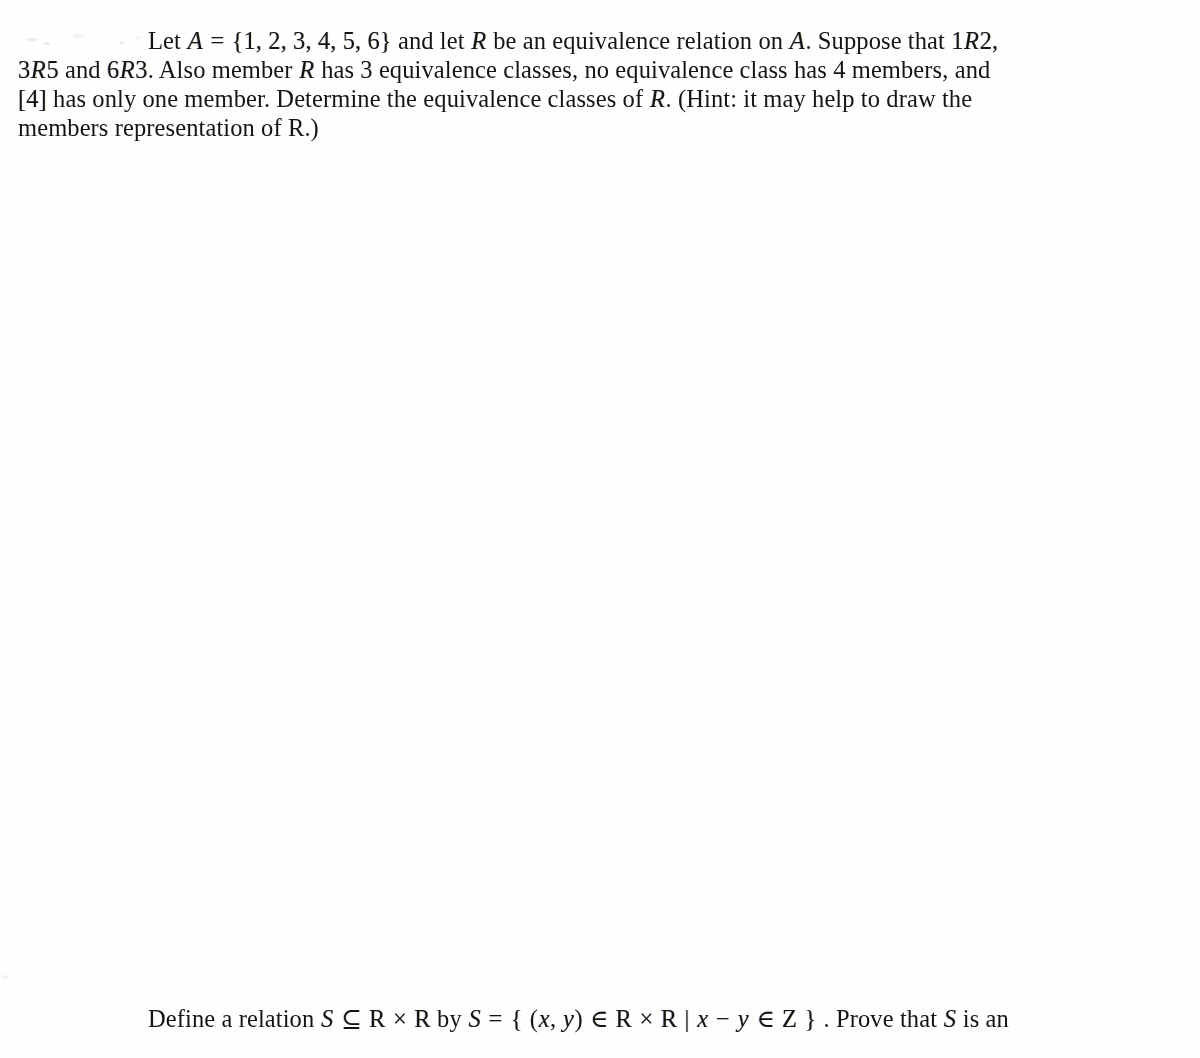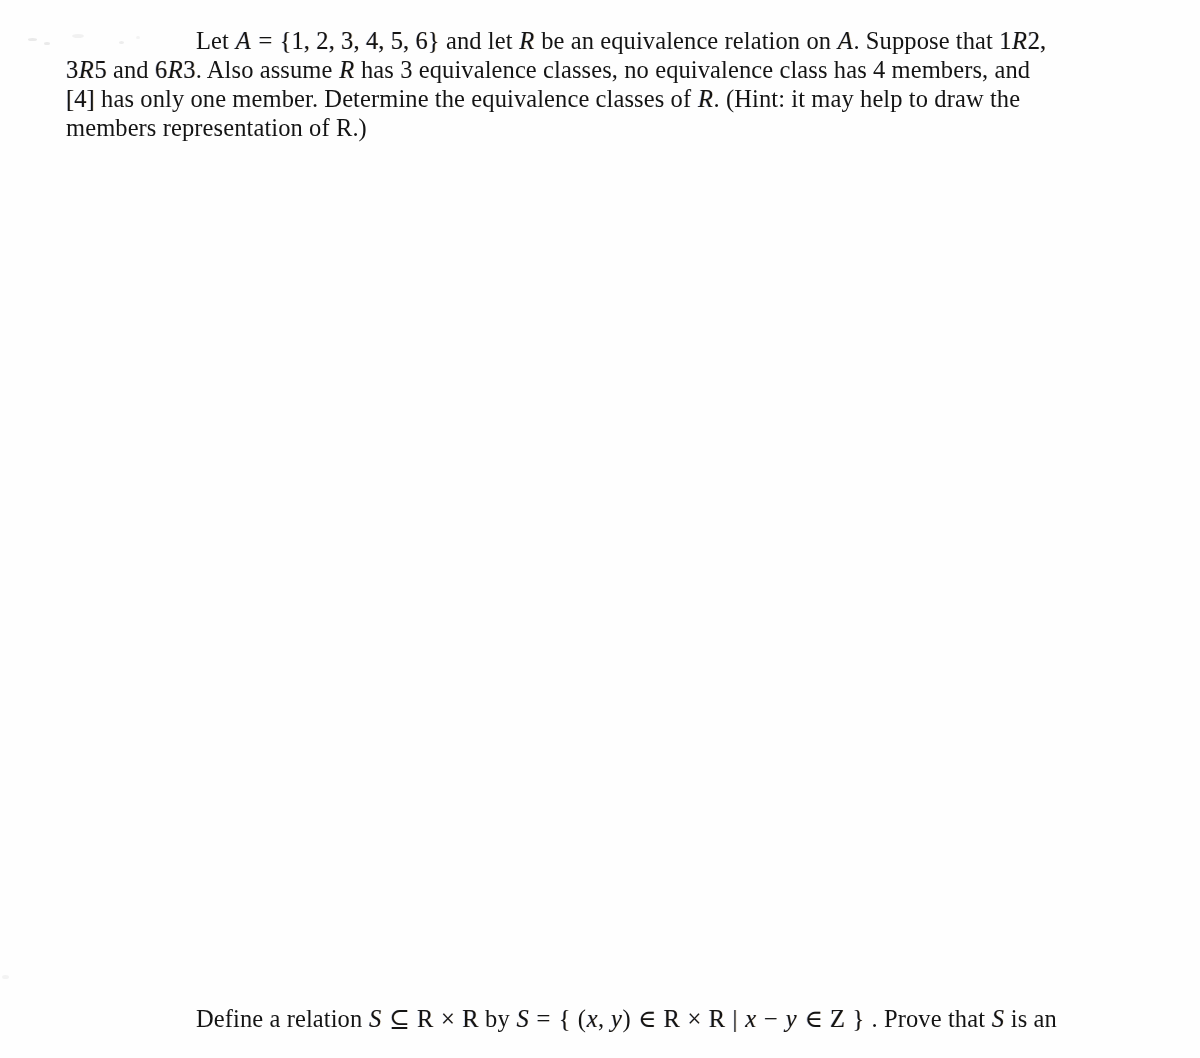--- a/index.html
+++ b/index.html
@@ -53,21 +53,20 @@
     display: inline-block;
     width: 130px;
   }
 
   
   .line {
     display: block;
     text-align: justify;
     text-justify: inter-word;
     white-space: nowrap;
-    margin-left: 48px;
   }
   .line::after {
     content: "";
     display: inline-block;
     width: 100%;
   }
   .line.last, .line.last::after {
     width: auto;
     white-space: normal;
   }
@@ -111,21 +110,21 @@
 
   <span class="speck s1"></span>
   <span class="speck s2"></span>
   <span class="speck s3"></span>
   <span class="speck s4"></span>
   <span class="speck s5"></span>
   <span class="speck s6"></span>
 
   <div class="para top">
       <span class="line"><span class="indent"></span><span>Let </span><span class="mi fringe">A</span><span class="mo fringe"> = </span><span class="mn fringe">{1, 2, 3, 4, 5, 6}</span><span> and let </span><span class="mi fringe">R</span><span> be an equivalence relation on </span><span class="mi fringe">A</span><span>.  Suppose that </span><span class="mn fringe">1</span><span class="mi fringe">R</span><span class="mn fringe">2,</span></span>
-      <span class="line"><span class="mn fringe">3</span><span class="mi fringe">R</span><span class="mn fringe">5</span><span> and </span><span class="mn fringe">6</span><span class="mi fringe">R</span><span class="mn fringe">3</span><span>.  Also assume </span><span class="mi fringe">R</span><span> has 3 equivalence classes, no equivalence class has 4 members, and</span></span>
+      <span class="line"><span class="mn fringe">3</span><span class="mi fringe">R</span><span class="mn fringe">5</span><span> and </span><span class="mn fringe">6</span><span class="mi fringe">R</span><span class="mn fringe">3</span><span>.  Also member </span><span class="mi fringe">R</span><span> has 3 equivalence classes, no equivalence class has 4 members, and</span></span>
       <span class="line"><span class="mn fringe">[4]</span><span> has only one member.  Determine the equivalence classes of </span><span class="mi fringe">R</span><span>.  (Hint: it may help to draw the</span></span>
       <span class="line last"><span>members representation of R.)</span></span>
     </div>
 
   <div class="para bottom">
       <span class="line"><span class="indent"></span><span>Define a relation </span><span class="mi fringe">S</span><span class="mo fringe"> ⊆ </span><span class="bb fringe">R</span><span class="mo fringe"> × </span><span class="bb fringe">R</span><span> by </span><span class="mi fringe">S</span><span class="mo fringe"> = </span><span class="mo fringe"> { </span><span> (</span><span class="mi fringe">x</span><span>, </span><span class="mi fringe">y</span><span>) </span><span class="mo fringe"> ∈ </span><span class="bb fringe">R</span><span class="mo fringe"> × </span><span class="bb fringe">R</span><span class="mo fringe"> | </span><span class="mi fringe">x</span><span class="mo fringe"> − </span><span class="mi fringe">y</span><span class="mo fringe"> ∈ </span><span class="bb fringe">Z</span><span class="mo fringe"> } </span><span>.  Prove that </span><span class="mi fringe">S</span><span> is an</span></span>
     </div>
 
 </div>
 

